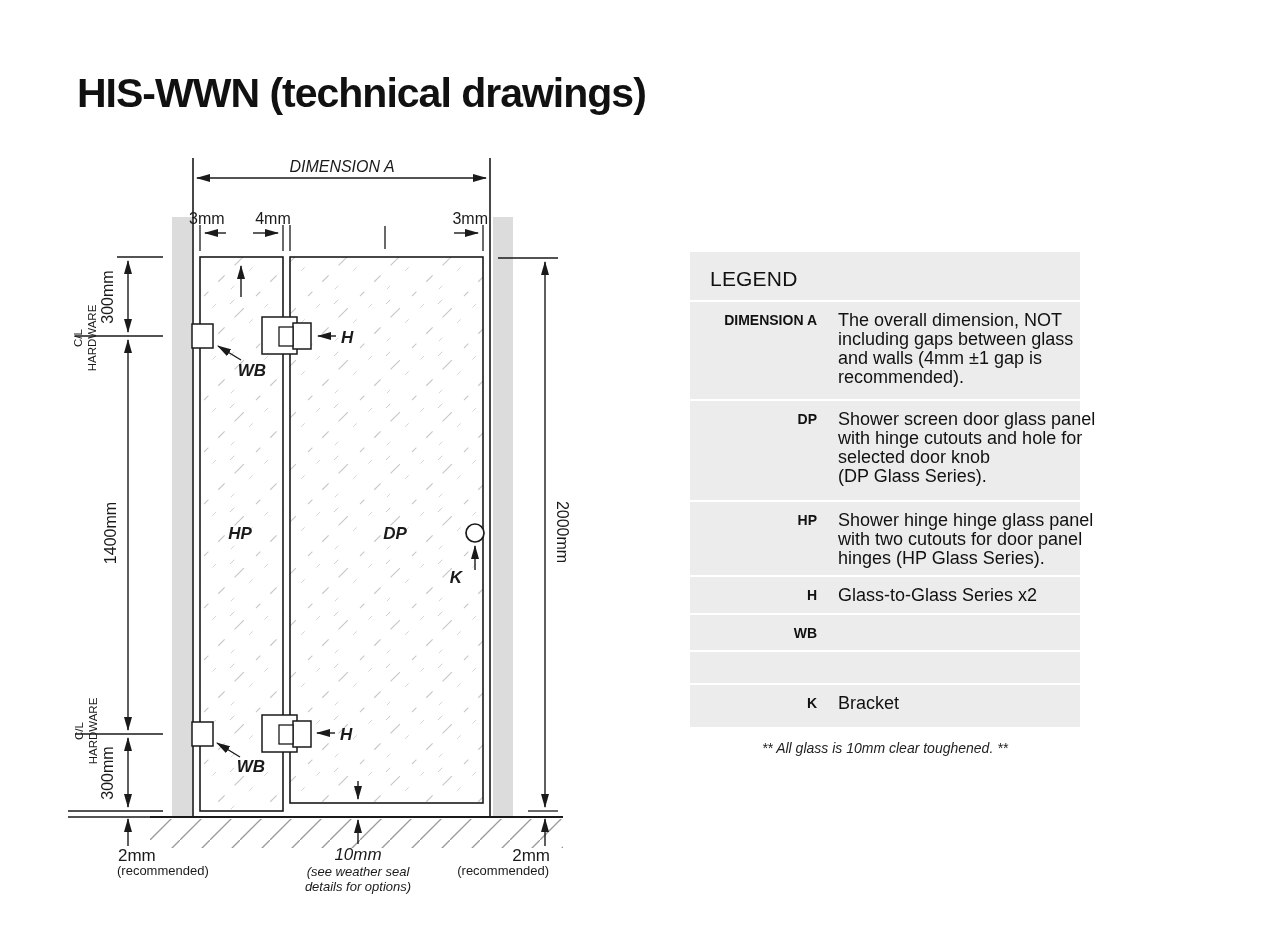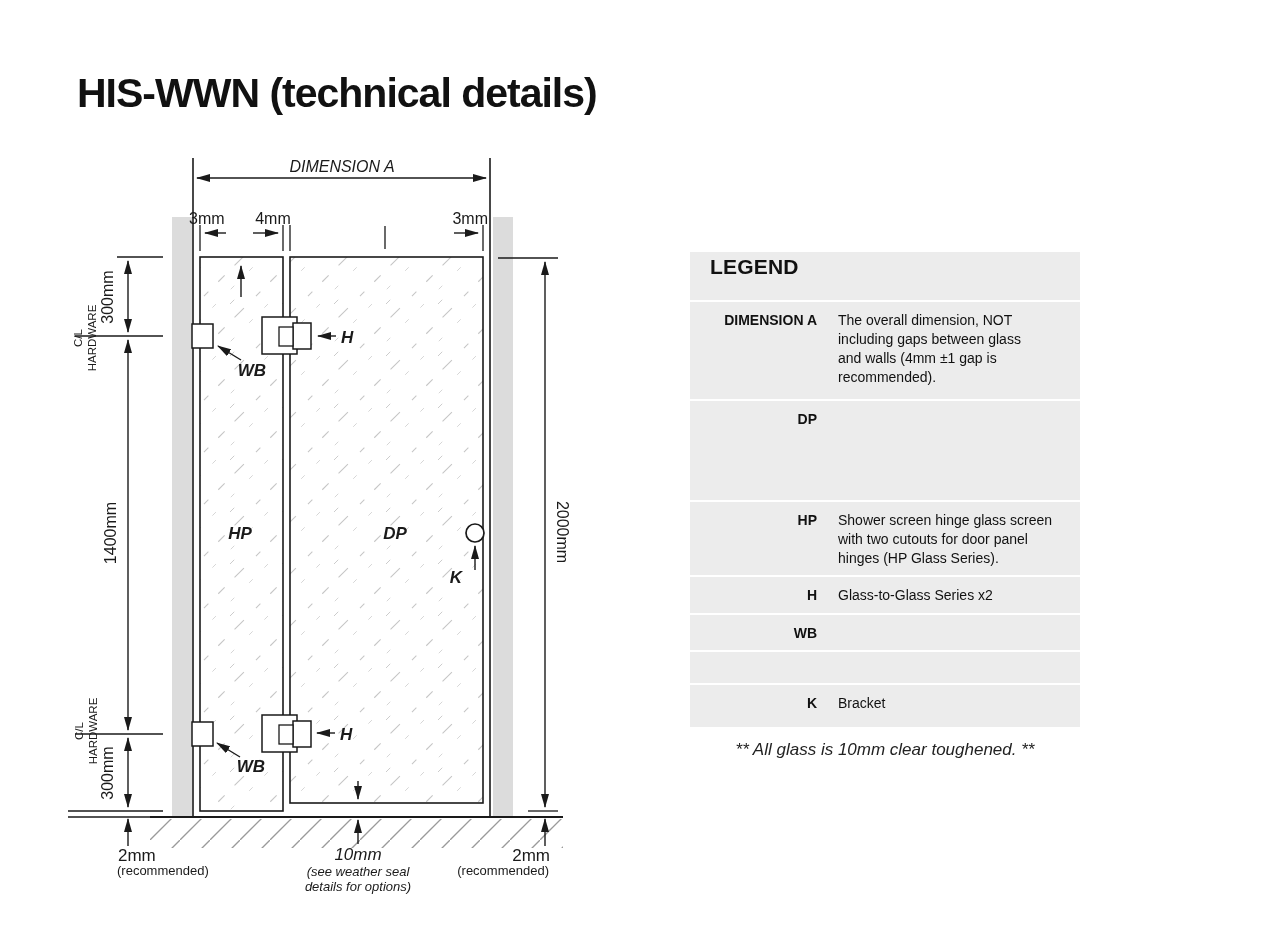--- a/index.html
+++ b/index.html
@@ -13,60 +13,60 @@
     white-space:nowrap;
   }
   #drawing-svg{position:absolute;left:0;top:0;}
 
   
   #legend{
     position:absolute;left:690px;top:252px;width:390px;height:475px;
     background:#ececec;box-sizing:border-box;
   }
   .lg-header{
-    height:48px;box-sizing:border-box;padding:3px 0 0 20px;
-    font-size:21px;font-weight:700;letter-spacing:0.2px;color:#111;
+    height:48px;box-sizing:border-box;padding:15px 0 0 20px;
+    font-size:21px;font-weight:400;letter-spacing:0.2px;color:#111;
   }
   .lg-row{
     display:flex;box-sizing:border-box;border-top:2px solid #ffffff;
     padding-top:9px;
   }
   .lg-row.r1{height:99px;}
   .lg-row.r2{height:101px;}
   .lg-row.r3{height:75px;}
   .lg-row.r4{height:38px;}
   .lg-row.r5{height:37px;}
   .lg-row.r6{height:33px;}
   .lg-row.r7{height:44px;}
   .lg-term{
     width:127px;min-width:127px;text-align:right;
     font-size:14px;font-weight:700;line-height:19px;color:#111;
   }
   .lg-desc{
-    margin-left:21px;font-size:14px;line-height:19px;color:#111;
+    margin-left:21px;font-size:18px;line-height:19px;color:#111;
     white-space:pre;
   }
   #legend-footnote{
     position:absolute;left:690px;top:740px;width:390px;text-align:center;
-    font-size:17px;font-style:italic;color:#222;
+    font-size:14px;font-style:italic;color:#222;
   }
 
   
   text{fill:#1a1a1a;}
   .dim-txt{font-size:16px;}
   .dim-txt-i{font-size:16px;font-style:italic;}
   .lbl{font-size:17px;font-weight:700;font-style:italic;}
   .small-txt{font-size:13px;}
   .small-txt-i{font-size:13px;font-style:italic;}
   .cl-txt{font-size:11.5px;}
 </style>
 </head>
 <body>
 
-<div id="title">HIS-WWN (technical details)</div>
+<div id="title">HIS-WWN (technical drawings)</div>
 
 <svg id="drawing-svg" width="1285" height="944" viewBox="0 0 1285 944" xmlns="http://www.w3.org/2000/svg">
   <defs>
     <marker id="ah" viewBox="0 0 14 8" refX="13" refY="4" markerUnits="userSpaceOnUse" markerWidth="14" markerHeight="8" orient="auto-start-reverse">
       <path d="M0,0 L14,4 L0,8 Z" fill="#1a1a1a"></path>
     </marker>
     <pattern id="glass" width="52" height="52" patternUnits="userSpaceOnUse">
       <path d="M-6,38 L38,-6" stroke="#c6c6c6" stroke-width="1.1" stroke-dasharray="9 14" fill="none"></path>
       <path d="M14,70 L70,14" stroke="#c6c6c6" stroke-width="1.1" stroke-dasharray="7 17" fill="none"></path>
       <path d="M-14,66 L66,-14" stroke="#d6d6d6" stroke-width="1" stroke-dasharray="5 21" fill="none"></path>
@@ -174,24 +174,28 @@
   <div class="lg-header">LEGEND</div>
   <div class="lg-row r1">
     <div class="lg-term">DIMENSION A</div>
     <div class="lg-desc">The overall dimension, NOT
 including gaps between glass
 and walls (4mm ±1 gap is
 recommended).</div>
   </div>
   <div class="lg-row r2">
     <div class="lg-term">DP</div>
+    <div class="lg-desc">Shower screen door glass panel
+with hinge cutouts and hole for
+selected door knob
+(DP Glass Series).</div>
   </div>
   <div class="lg-row r3">
     <div class="lg-term">HP</div>
-    <div class="lg-desc">Shower screen hinge glass screen
+    <div class="lg-desc">Shower hinge hinge glass panel
 with two cutouts for door panel
 hinges (HP Glass Series).</div>
   </div>
   <div class="lg-row r4">
     <div class="lg-term">H</div>
     <div class="lg-desc">Glass-to-Glass Series x2</div>
   </div>
   <div class="lg-row r5">
     <div class="lg-term">WB</div>
   </div>

